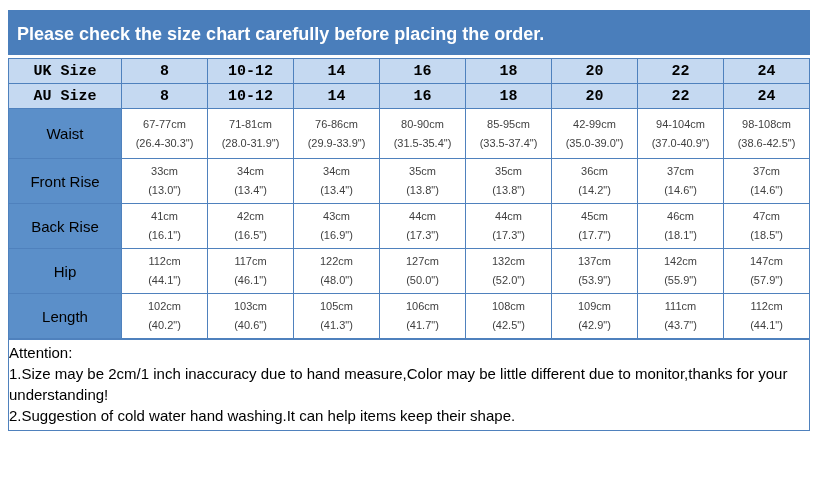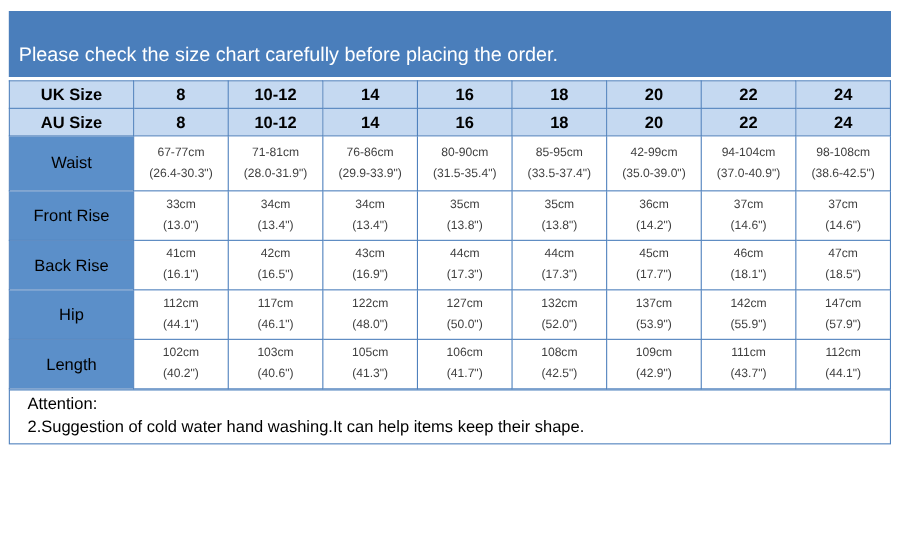--- a/index.html
+++ b/index.html
@@ -18,21 +18,21 @@
   }
   .page{padding:10px 8px 0 8px;width:818px;}
 
   .banner{
     background:var(--band-bg);
     color:#ffffff;
     width:802px;
     padding:7px 9px 10px 9px;
   }
   .banner-title{font-size:16px;font-weight:bold;line-height:18px;}
-  .banner-subtitle{font-size:18px;font-weight:normal;line-height:21px;margin-top:22px;}
+  .banner-subtitle{font-size:18px;font-weight:bold;line-height:21px;margin-top:7px;}
 
   .gap{height:3px;}
 
   table.size-table{
     border-collapse:collapse;
     table-layout:fixed;
     width:802px;
   }
   .size-table td{
     border:1px solid var(--border-color);
@@ -45,38 +45,39 @@
 
   tr.hdr-row td{
     background:var(--light-row-bg);
     font-weight:bold;font-size:15px;color:#000;
     height:44px;line-height:20px;
   }
   tr.size-row td{
     background:var(--light-row-bg);
     font-weight:bold;font-size:15px;color:#000;
     height:25px;
+    font-family:Liberation Mono, monospace;
   }
   tr.measure-row td{
     background:#ffffff;
     color:var(--data-text);
     font-size:11px;
     height:45px;
   }
   tr.waist-row td{height:50px;}
   tr.measure-row td.measure-label{
     background:var(--label-cell-bg);
     color:#000;font-size:15px;
   }
   tr.measure-row .line{line-height:19px;}
 
   .attention{
     width:802px;
     border:1px solid var(--border-color);
-    padding:2px 4px 4px 16px;
+    padding:2px 4px 4px 0;
     font-size:15px;
     line-height:21px;
     color:#000;
   }
 </style>
 </head>
 <body>
 
 <div class="page">
 
@@ -294,16 +295,17 @@
           <td>
             <div class="line">112cm</div>
             <div class="line">(44.1")</div>
           </td>
         </tr>
       </tbody>
   </table>
 
   <div class="attention">
     <div>Attention:</div>
+    <div>1.Size may be 2cm/1 inch inaccuracy due to hand measure,Color may be little different due to monitor,thanks for your understanding!</div>
     <div>2.Suggestion of cold water hand washing.It can help items keep their shape.</div>
   </div>
 
 </div>
 
 </body></html>

